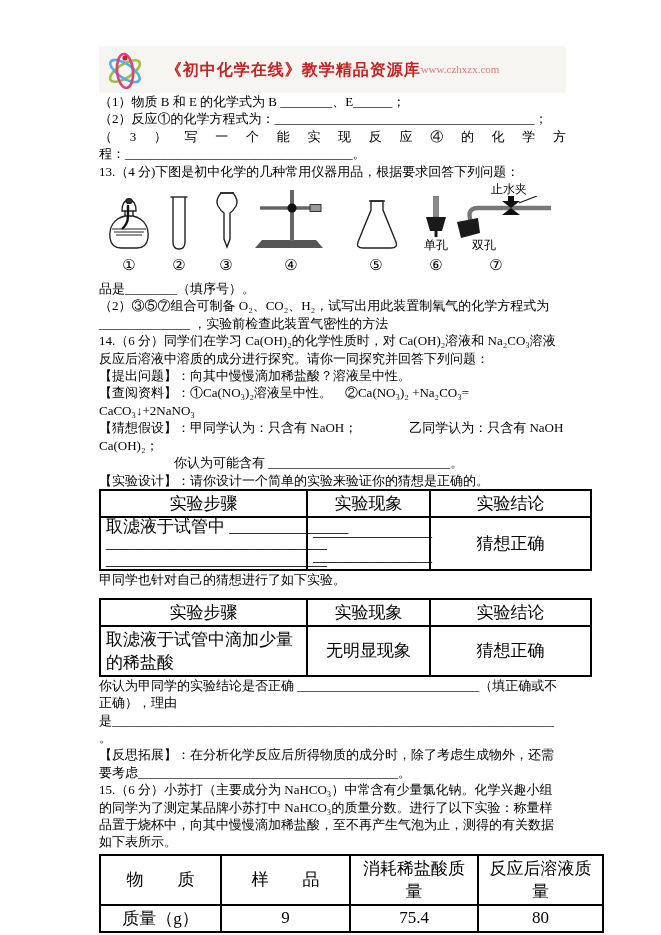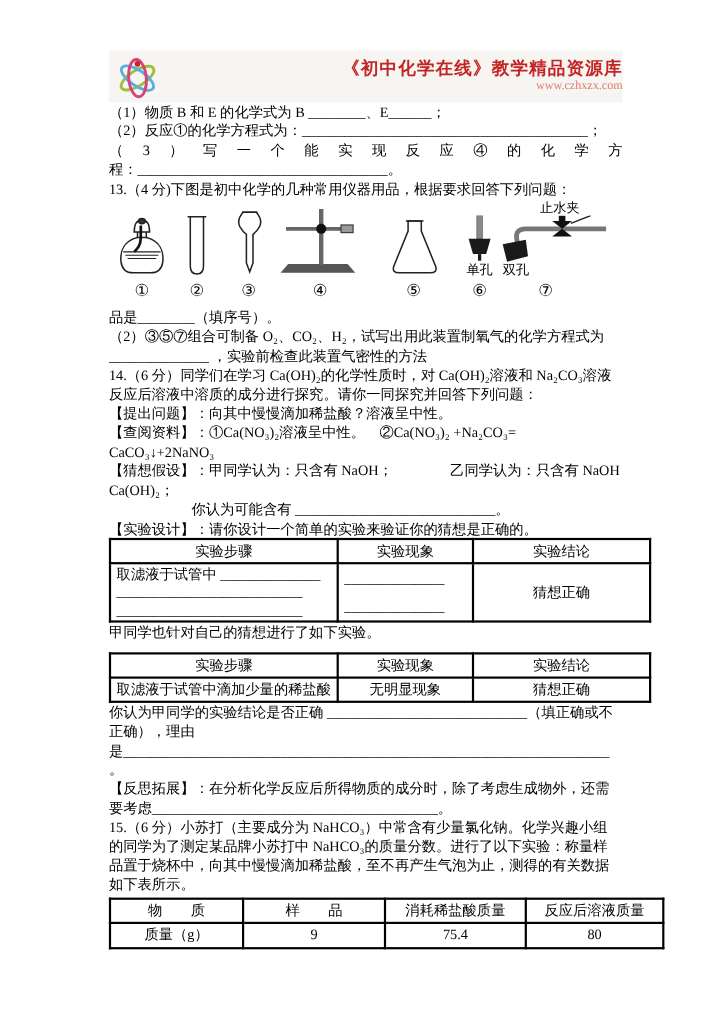--- a/index.html
+++ b/index.html
@@ -2,36 +2,36 @@
 <html><head>
 <meta charset="utf-8">
 <style>
   html,body{margin:0;padding:0;background:#ffffff;}
   #page{position:relative;width:661px;height:935px;background:#ffffff;overflow:hidden;
         font-family:"Liberation Serif","DejaVu Serif",serif;color:#000;}
   #content{position:absolute;left:99px;top:46px;width:467px;}
   
   .hdr{height:47px;background:#f7f5f1;display:flex;align-items:center;position:relative;}
   .hdr .logo{width:44px;height:44px;margin-left:4px;flex:0 0 auto;}
-  .hdr .titles{position:absolute;left:0;right:0;top:0;bottom:0;display:flex;flex-direction:column;
-               align-items:flex-end;justify-content:center;pointer-events:none;}
+  .hdr .titles{position:absolute;left:0;right:0;top:0;bottom:0;display:flex;
+               align-items:center;justify-content:center;pointer-events:none;}
   .hdr .t1{font-size:16px;font-weight:bold;color:#c22525;letter-spacing:1px;line-height:18px;}
   .hdr .t2{font-size:11px;color:#dd7b72;line-height:13px;pointer-events:auto;}
   
   .tl{font-size:13px;line-height:17.4px;min-height:17.4px;white-space:pre-wrap;}
   .spread{text-align:justify;text-align-last:justify;}
   .indent1{padding-left:75px;}
   
   .figure{position:relative;height:100px;}
   .figure svg{position:absolute;}
   .figlabel{position:absolute;font-size:12px;line-height:14px;}
   .fignum{position:absolute;top:76px;width:30px;text-align:center;font-size:15px;line-height:18px;}
   
   table{border-collapse:collapse;width:467px;table-layout:fixed;}
-  td,th{border:2px solid #000;font-size:13px;font-weight:normal;padding:1px 5px;vertical-align:middle;}
+  td,th{border:2px solid #000;font-size:17px;font-weight:normal;padding:1px 5px;vertical-align:middle;}
   th{text-align:center;height:18px;}
   .t1c0{width:195px;} .t1c1{width:111px;} .t1c2{width:149px;}
   .t3c0{width:109px;} .t3c1{width:117px;} .t3c2{width:116px;} .t3c3{width:113px;}
   .cellline{line-height:16.5px;white-space:pre;}
   .ctr{text-align:center;}
   .tbl2{margin-top:9px;}
   .tbl3{margin-top:3px;}
   .tbl3 td{height:19px;text-align:center;}
 </style>
 </head>
@@ -113,21 +113,21 @@
       <span class="figlabel" style="left:310px;top:58px;width:54px;text-align:center">单孔</span>
 
       <svg style="left:352px;top:16px" width="115" height="44" viewBox="0 0 115 44">
         <path d="M20,26 Q15,12 27,12 L100,12" fill="none" stroke="#777" stroke-width="4.4"></path>
         <polygon points="6,26 27,22 29,37 10,42" fill="#1a1a1a"></polygon>
         <rect x="57" y="0" width="6" height="6" fill="#111"></rect>
         <polygon points="51,5 69,19 51,19 69,5" fill="#111"></polygon>
         <line x1="86" y1="0" x2="68" y2="7" stroke="#222" stroke-width="1.3"></line>
       </svg>
       <span class="figlabel" style="left:392px;top:2px">止水夹</span>
-      <span class="figlabel" style="left:358px;top:58px;width:54px;text-align:left">双孔</span>
+      <span class="figlabel" style="left:358px;top:58px;width:54px;text-align:center">双孔</span>
 
       <span class="fignum" style="left:15px">①</span>
       <span class="fignum" style="left:65px">②</span>
       <span class="fignum" style="left:112px">③</span>
       <span class="fignum" style="left:177px">④</span>
       <span class="fignum" style="left:262px">⑤</span>
       <span class="fignum" style="left:322px">⑥</span>
       <span class="fignum" style="left:382px">⑦</span>
     </div>
 

